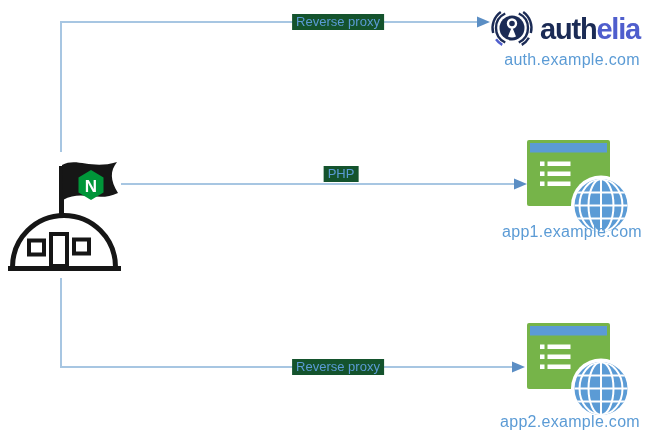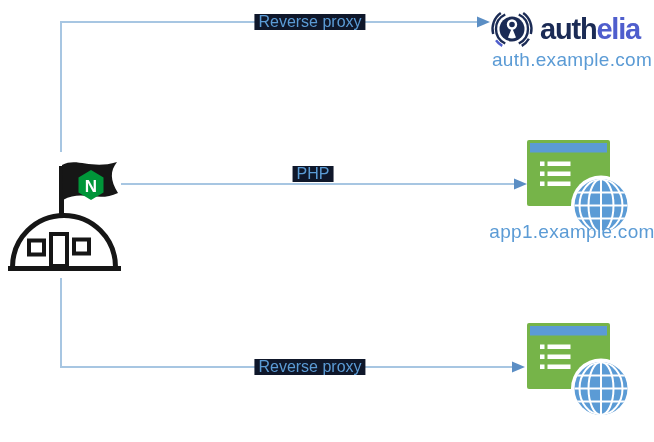--- a/index.html
+++ b/index.html
@@ -3,30 +3,30 @@
 <meta charset="utf-8">
 <style>
   html,body{margin:0;padding:0;background:#fff;}
   .canvas{
     position:relative;width:654px;height:442px;background:#ffffff;overflow:hidden;
     font-family:"Liberation Sans",sans-serif;
   }
   .abs{position:absolute;}
   .edge-label{
     position:absolute;transform:translate(-50%,-50%);
-    background:#0f172a;padding:0 4px;white-space:nowrap;
-    color:var(--label);font-size:16px;line-height:16px;
+    background:#14532d;padding:0 4px;white-space:nowrap;
+    color:var(--label);font-size:13px;line-height:16px;margin-left:28px;
   }
   .domain-label{
     position:absolute;transform:translate(-50%,-50%);
-    white-space:nowrap;color:var(--label);font-size:19px;letter-spacing:.3px;
+    white-space:nowrap;color:var(--label);font-size:16px;letter-spacing:.3px;
   }
   .authelia{
     position:absolute;left:489px;top:7px;height:44px;
-    display:flex;align-items:center;gap:5px;
+    display:flex;align-items:flex-end;gap:5px;
   }
   .wordmark{
     font-size:29px;font-weight:bold;letter-spacing:-1.2px;line-height:44px;
     white-space:nowrap;
   }
   .wordmark .p1{color:var(--navy);}
   .wordmark .p2{color:var(--indigo);}
   svg{display:block;}
 </style>
 </head>
@@ -135,14 +135,15 @@
       </g>
     </g>
   </svg>
 
   <div class="edge-label" style="left:310px;top:22px">Reverse proxy</div>
   <div class="edge-label" style="left:313px;top:174px">PHP</div>
   <div class="edge-label" style="left:310px;top:367px">Reverse proxy</div>
 
   <div class="domain-label" style="left:572px;top:60px">auth.example.com</div>
   <div class="domain-label" style="left:572px;top:232px">app1.example.com</div>
+  <div class="domain-label" style="left:570px;top:422px">app2.example.com</div>
 
 </div>
 
 </body></html>

